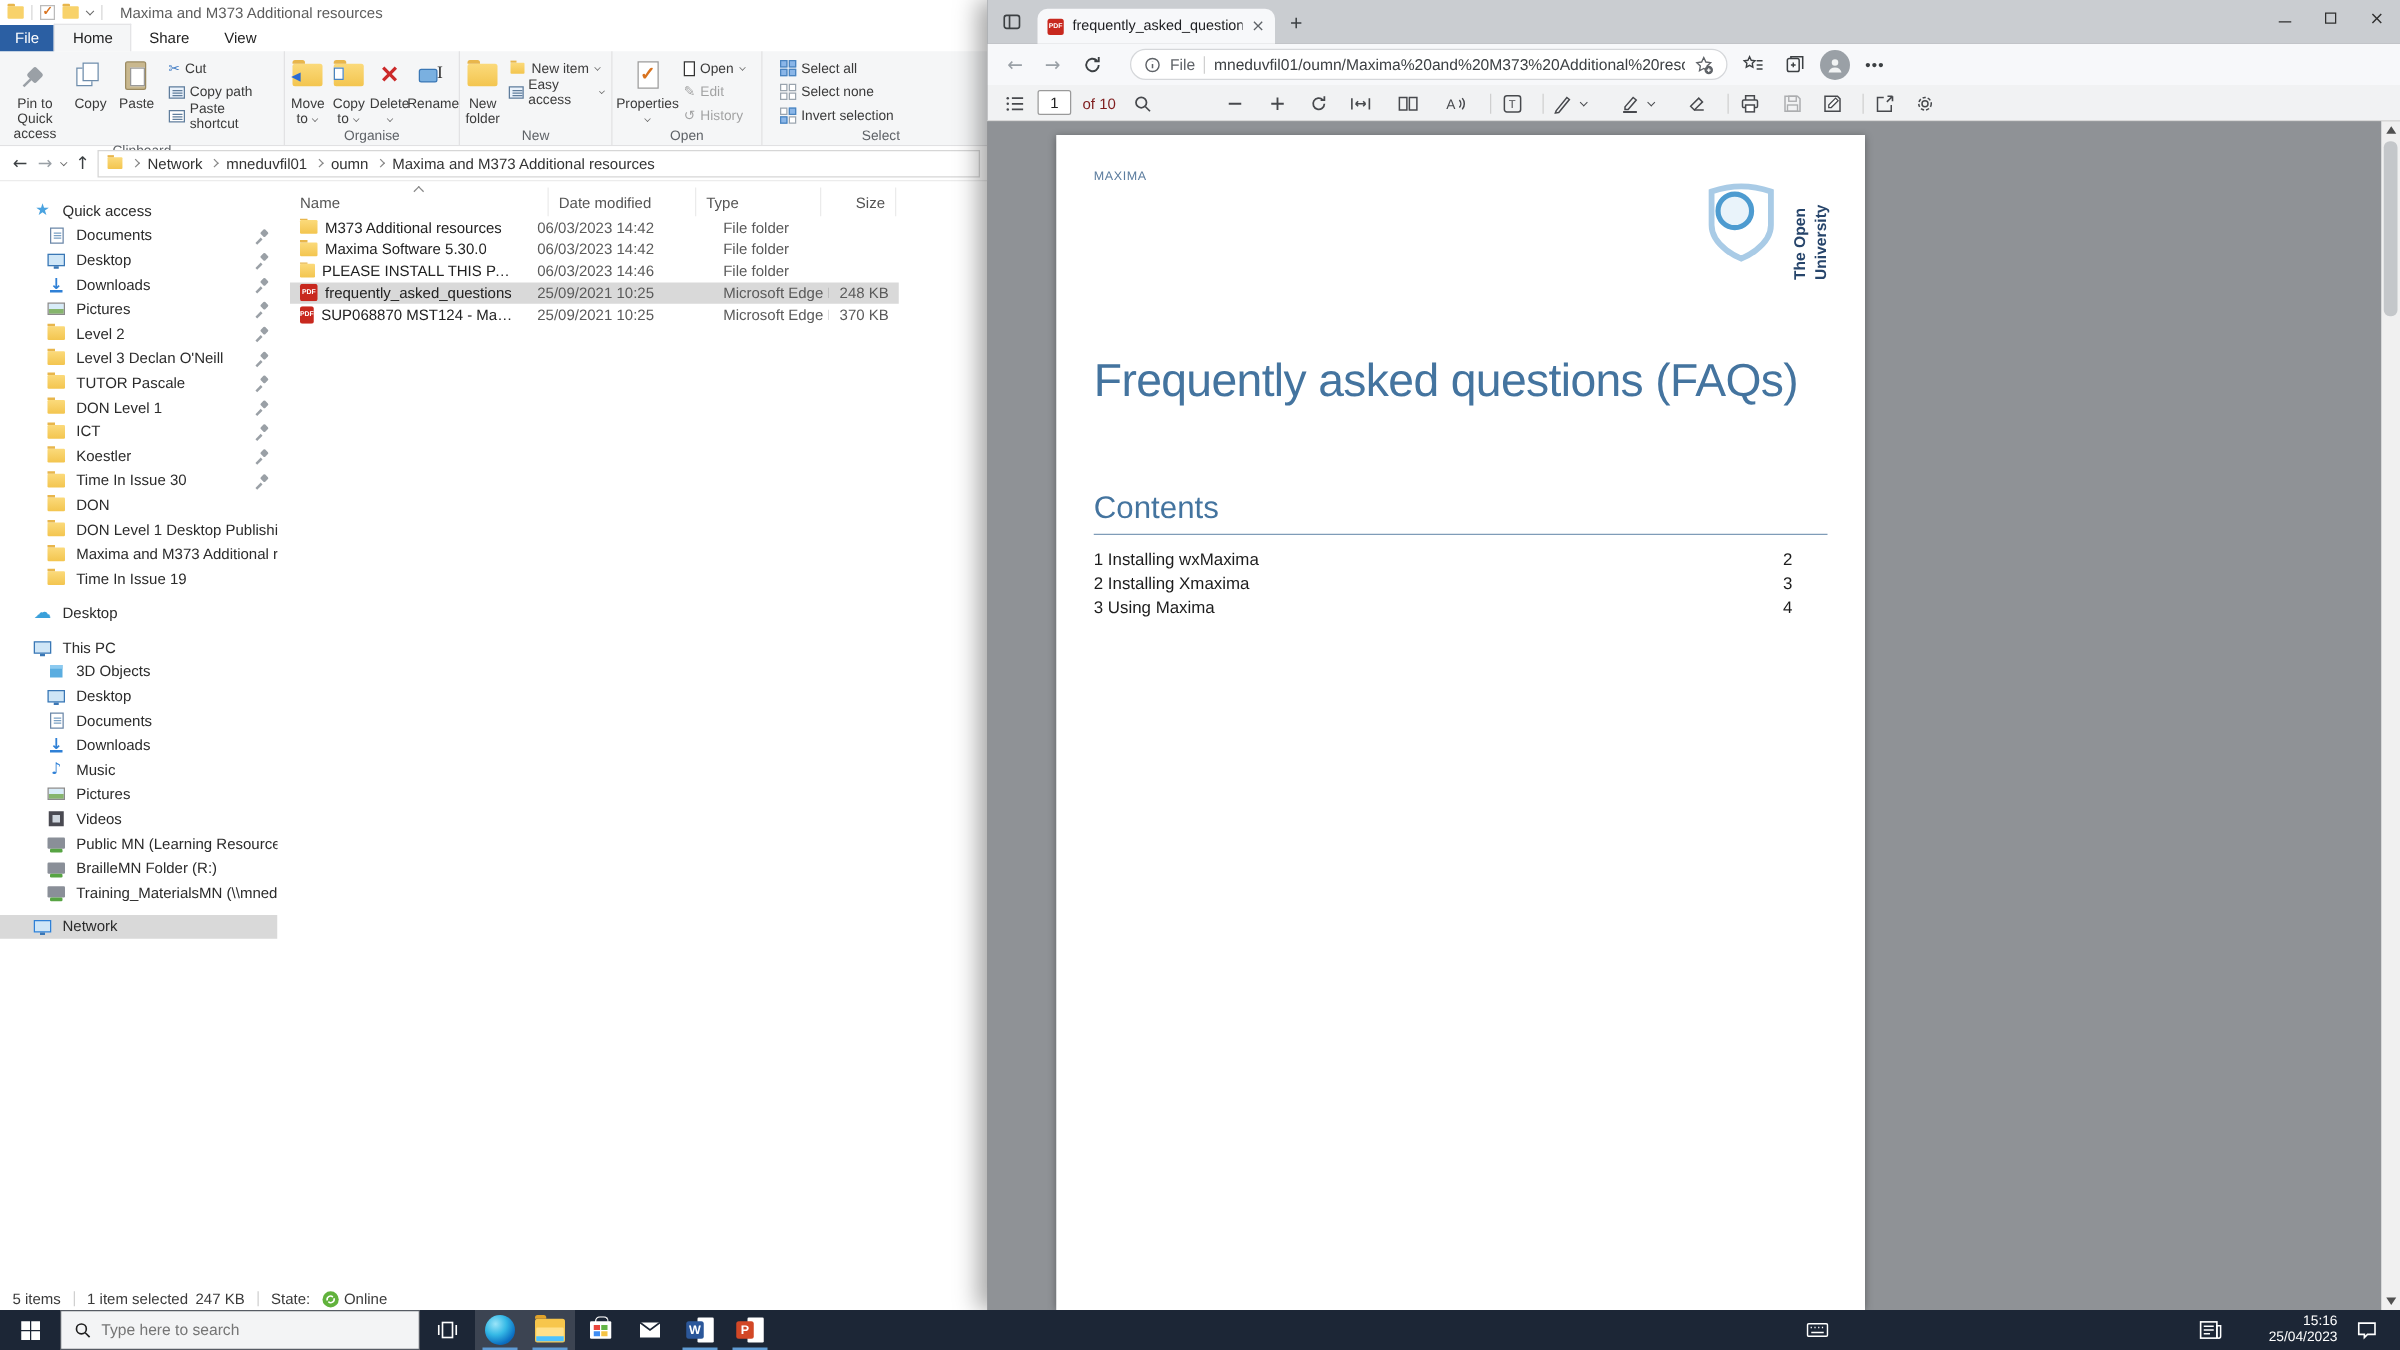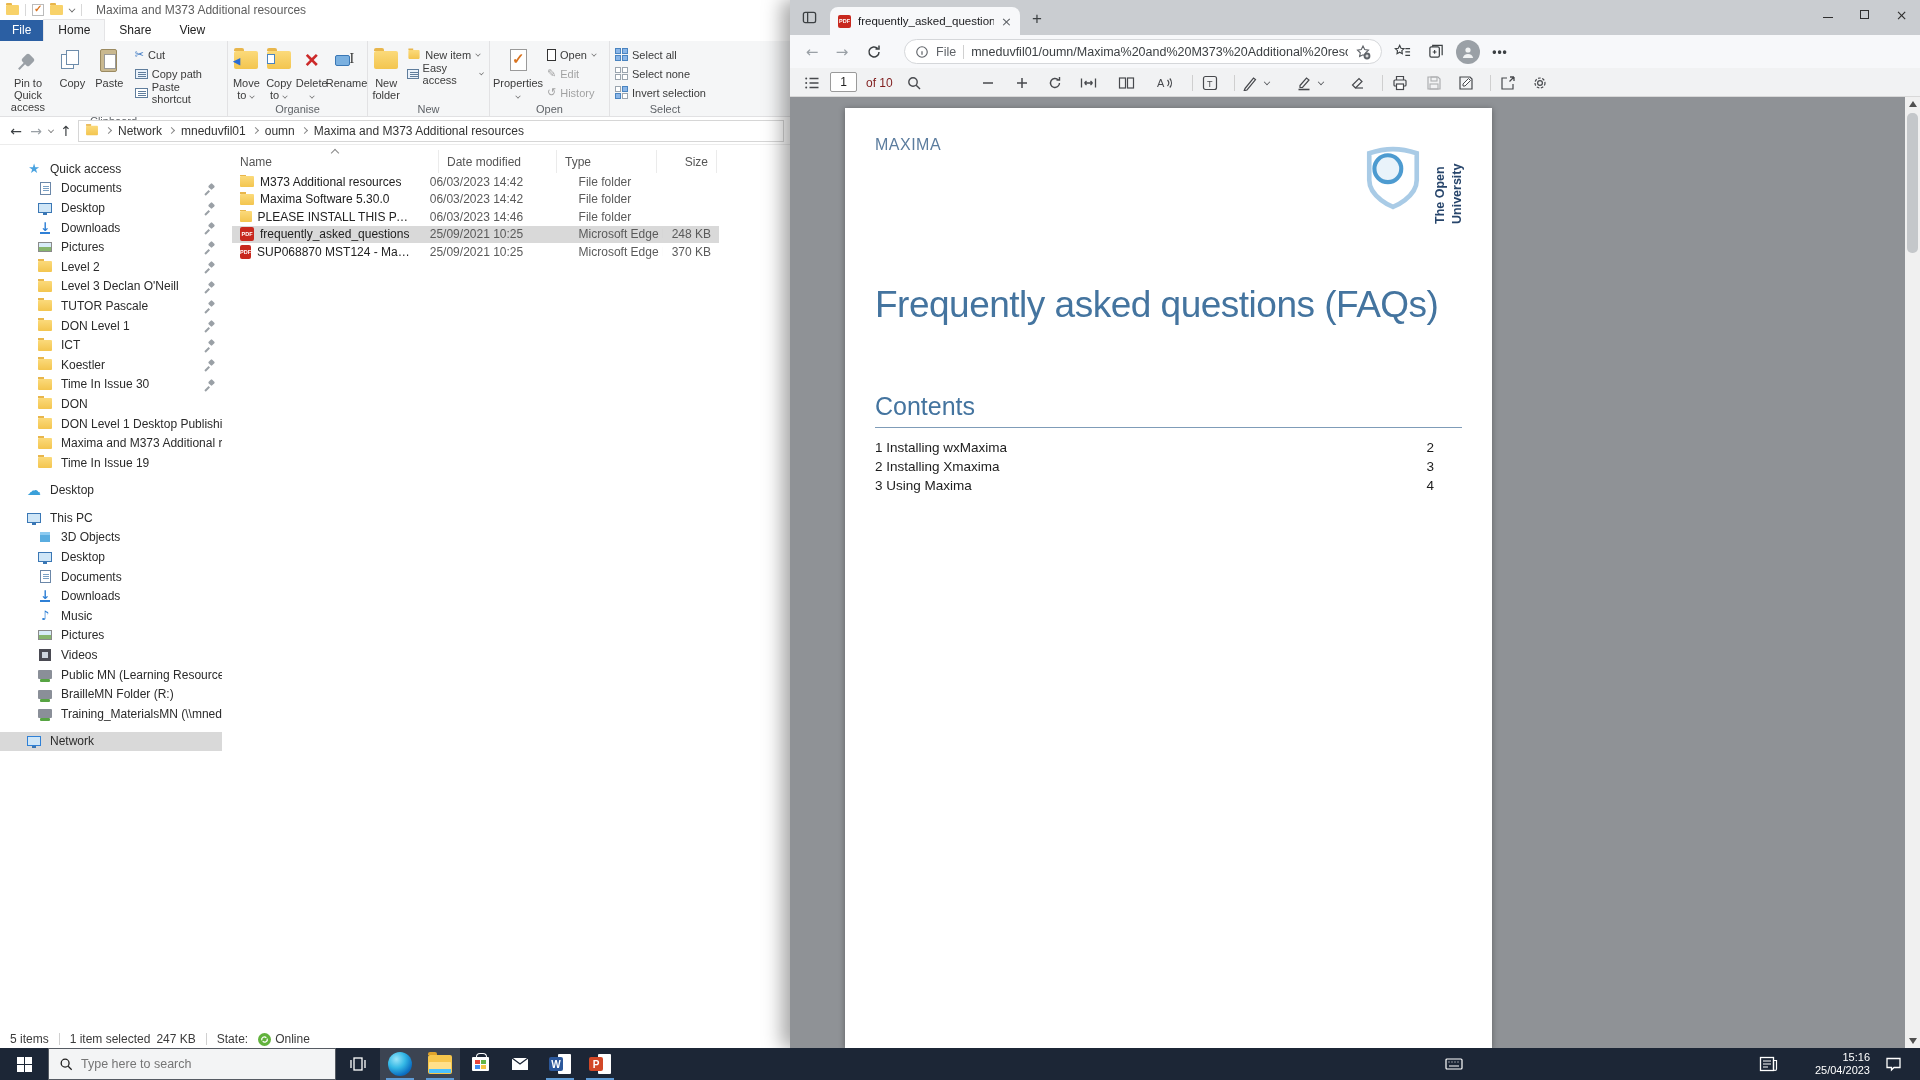--- a/index.html
+++ b/index.html
@@ -147,21 +147,21 @@
   .pb-sep { width:1px; height:16px; background:#cfcfcf; top:7px; }
   .of-label { font-size:12px; color:#7f1d1d; }
 
   .pdf-content { position:absolute; top:97px; left:0; right:15px; bottom:0; background:#8f9296; }
   .scrollbar { position:absolute; right:0; top:97px; bottom:0; width:15px; background:#f0f0f0; }
   .sb-up { position:absolute; top:4px; left:4px; width:0; height:0; border-left:4px solid transparent; border-right:4px solid transparent; border-bottom:6px solid #505050; }
   .sb-dn { position:absolute; bottom:4px; left:4px; width:0; height:0; border-left:4px solid transparent; border-right:4px solid transparent; border-top:6px solid #505050; }
   .sb-thumb { position:absolute; top:16px; left:2px; width:11px; height:140px; background:#c4c7ca; border-radius:5px; }
 
   .page { position:absolute; left:55px; top:11px; width:647px; height:940px; background:#fff; box-shadow:0 1px 6px rgba(0,0,0,.35); }
-  .brand { position:absolute; left:30px; top:28px; font-size:16px; letter-spacing:.5px; color:#5b7c9e; }
+  .brand { position:absolute; left:30px; top:28px; font-size:10px; letter-spacing:.5px; color:#5b7c9e; }
   .ou-logo { position:absolute; right:26px; top:38px; display:flex; gap:10px; align-items:flex-start; }
   .ou-text { writing-mode:vertical-rl; transform:rotate(180deg); font-size:12.5px; font-weight:600; color:#27456b; line-height:17px; height:78px; }
   .doc-title { position:absolute; left:30px; top:176px; font-size:37px; color:#44749f; letter-spacing:-.5px; }
   .contents-h { position:absolute; left:30px; top:284px; font-size:25px; color:#44749f; }
   .contents-rule { position:absolute; left:30px; right:30px; top:319px; border-top:1.5px solid #7f9cb8; }
   .toc { position:absolute; left:30px; right:30px; top:330px; }
   .toc-row { display:flex; justify-content:space-between; height:19px; align-items:center; font-size:13.5px; color:#1c1c1c; }
   .toc-page { margin-right:28px; }
 
   
@@ -322,21 +322,21 @@
             </div>
             <div class="rbtn small dim">
               <span class="glyph">↺</span>
               <span>History</span>
             </div>
           </div>
         </div>
         <div class="rname">Open</div>
       </div>
 
-      <div class="rgroup" style="width:110px; border-right:none;">
+      <div class="rgroup" style="width:110px; border-right:none;align-items:flex-end;">
         <div class="rbody">
           <div class="rstack">
             <div class="rbtn small">
               <span class="i-grid">
                   <i class="f"></i>
                   <i class="f"></i>
                   <i class="f"></i>
                   <i class="f"></i>
                 </span>
               <span>Select all</span>

